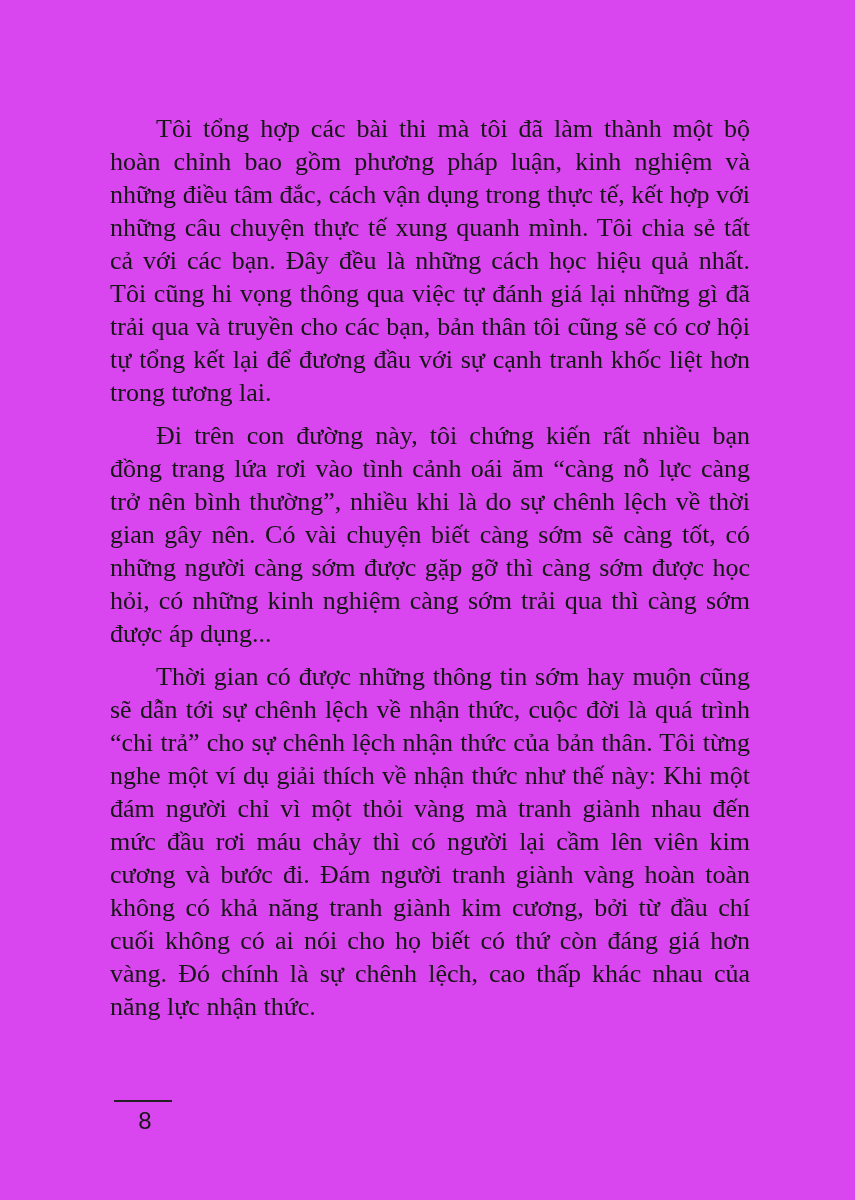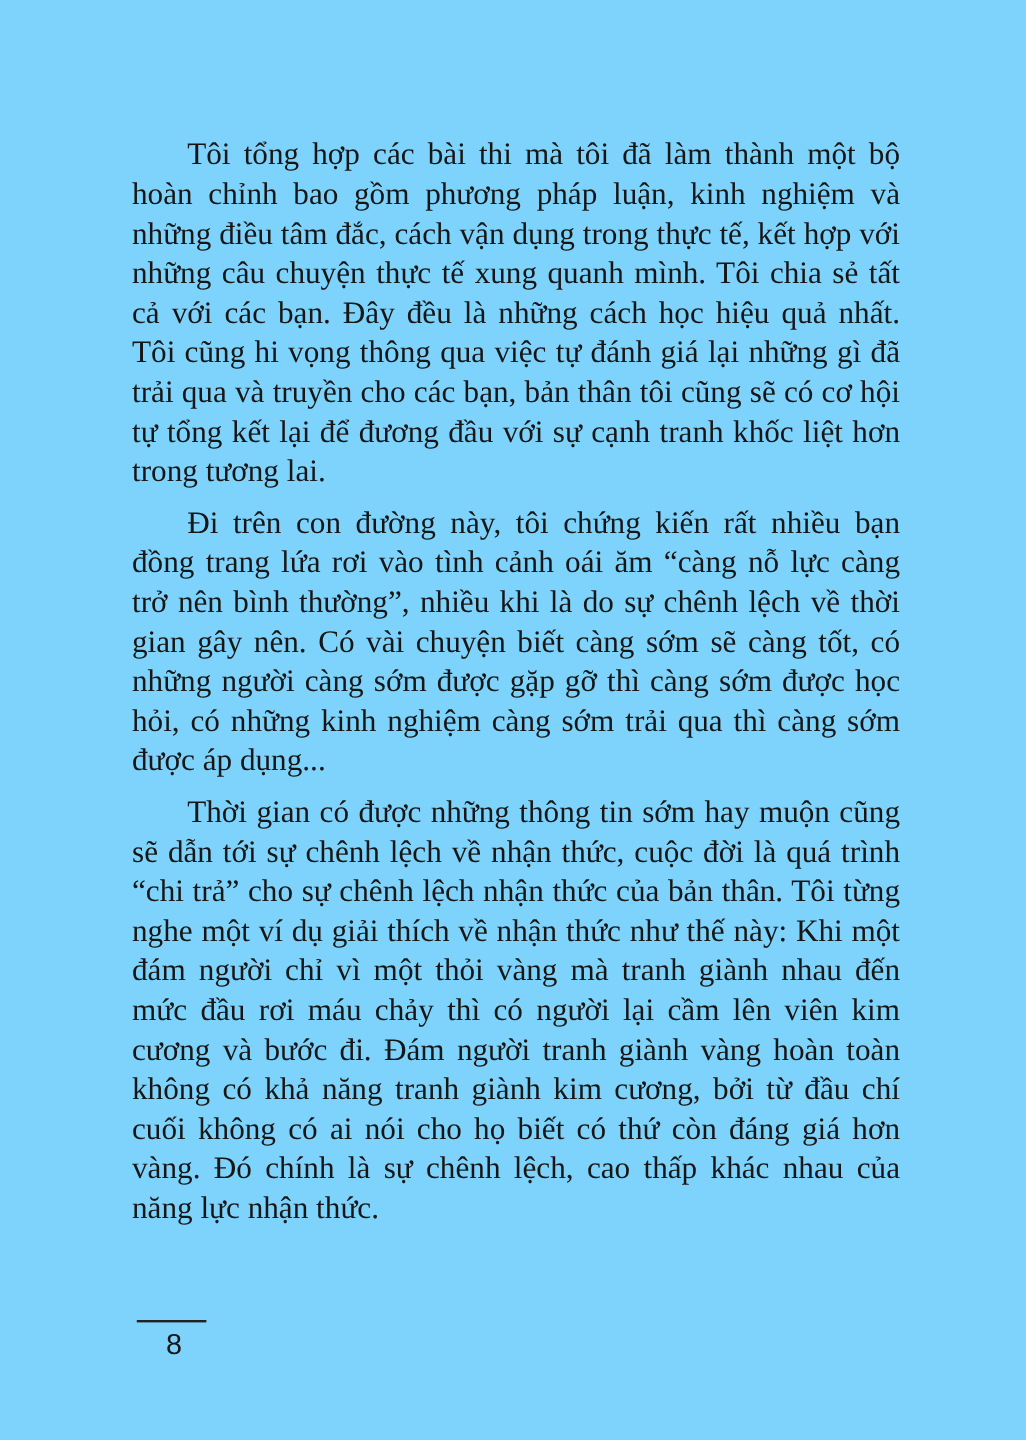--- a/index.html
+++ b/index.html
@@ -5,21 +5,21 @@
   html, body {
     margin: 0;
     padding: 0;
     background: #e8e8e8;
   }
   .page {
     position: relative;
     width: 855px;
     height: 1200px;
     margin: 0 auto;
-    background: #7dd3fc;
+    background: #d946ef;
     color: #161616;
     font-family: "Liberation Serif", "DejaVu Serif", serif;
     overflow: hidden;
   }
   .content {
     position: absolute;
     left: 110px;
     top: 112px;
     width: 640px;
     text-align: justify;

